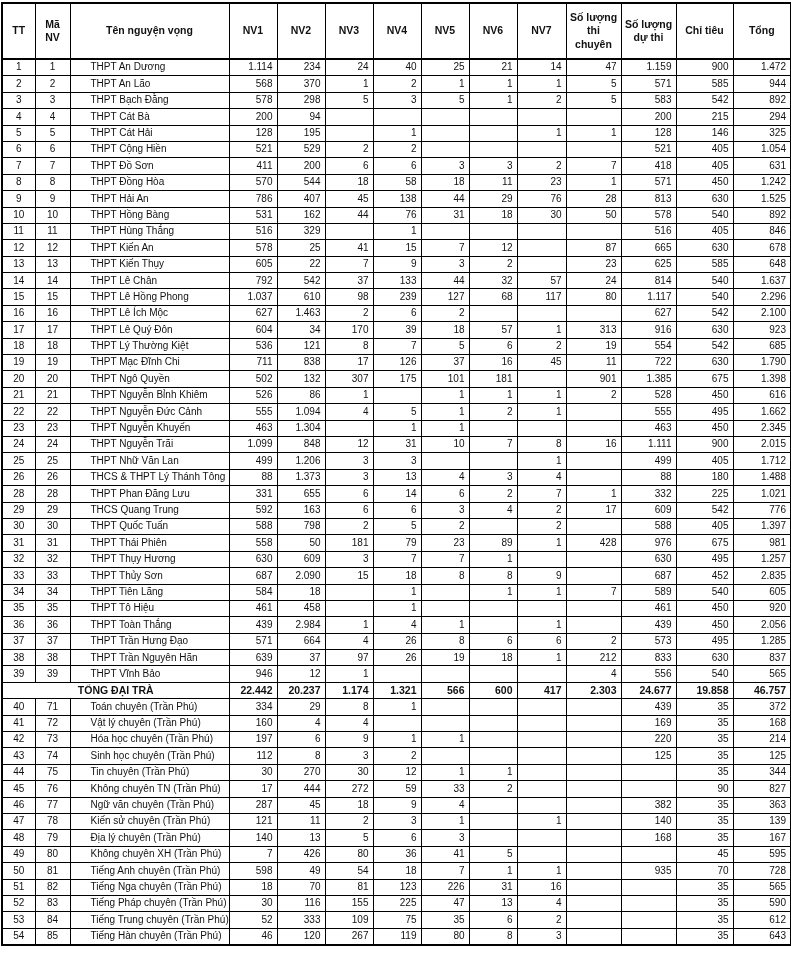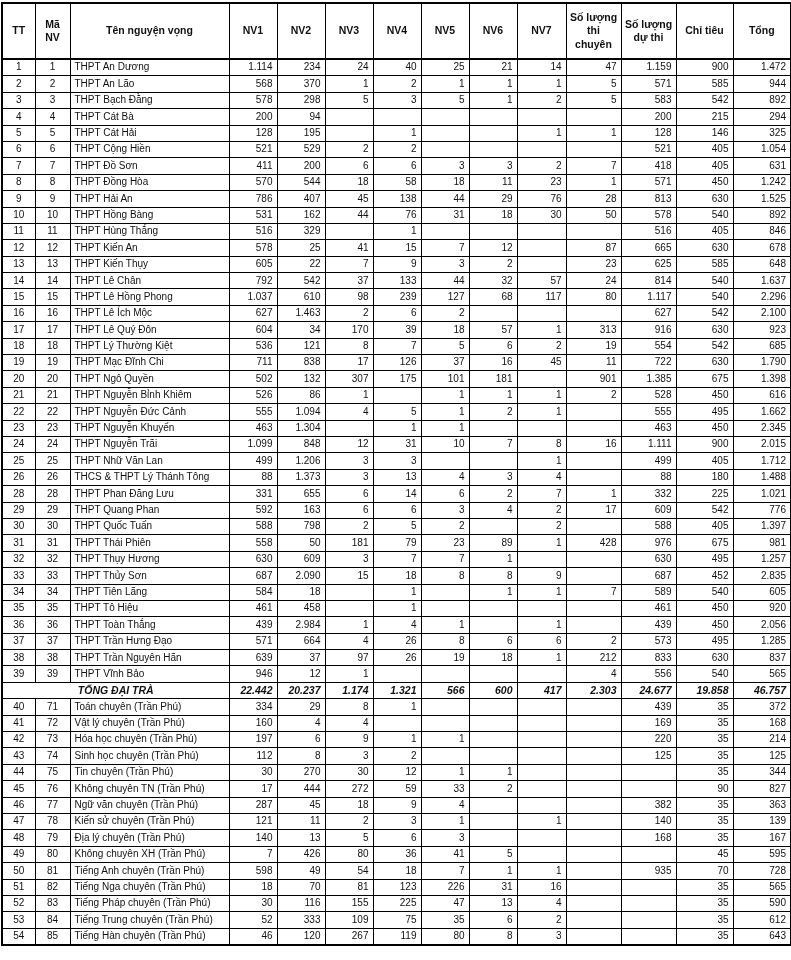--- a/index.html
+++ b/index.html
@@ -1,23 +1,23 @@
 <!DOCTYPE html>
 <html lang="vi"><head>
 <meta charset="utf-8">
 <style>
   html,body{margin:0;padding:0;background:#fff;}
   body{width:791px;height:960px;overflow:hidden;font-family:"Liberation Sans",sans-serif;color:#111;}
   table{border-collapse:collapse;table-layout:fixed;width:789px;margin:2px 1px 0 1px;border:2px solid #000;}
   td{border:1px solid #000;font-size:10px;line-height:1.05;padding:0 3px;height:15.4px;vertical-align:middle;overflow:hidden;white-space:nowrap;}
   thead td{font-weight:bold;text-align:center;vertical-align:middle;white-space:normal;height:54px;font-size:10.5px;line-height:1.25;border-bottom:2px solid #000;padding:0 2px;}
   td.center{text-align:center;}
-  td.name{text-align:left;padding-left:4px;}
+  td.name{text-align:left;padding-left:20px;}
   td.num{text-align:right;padding-right:4px;}
-  tr.total td{font-weight:bold;border-top:1.5px solid #000;border-bottom:1.5px solid #000;font-size:10.5px;font-style:italic;}
+  tr.total td{font-weight:bold;border-top:1.5px solid #000;border-bottom:1.5px solid #000;font-size:10.5px;}
   tr.total td.label{text-align:center;}
 </style>
 </head>
 <body>
 
 <table>
   <colgroup>
     <col style="width:33px">
       <col style="width:35px">
       <col style="width:159px">
@@ -480,21 +480,21 @@
         <td class="num">2</td>
         <td class="num">7</td>
         <td class="num">1</td>
         <td class="num">332</td>
         <td class="num">225</td>
         <td class="num">1.021</td>
       </tr>
       <tr>
         <td class="center">29</td>
         <td class="center">29</td>
-        <td class="name">THPT Quang Phan</td>
+        <td class="name">THCS Quang Trung</td>
         <td class="num">592</td>
         <td class="num">163</td>
         <td class="num">6</td>
         <td class="num">6</td>
         <td class="num">3</td>
         <td class="num">4</td>
         <td class="num">2</td>
         <td class="num">17</td>
         <td class="num">609</td>
         <td class="num">542</td>

